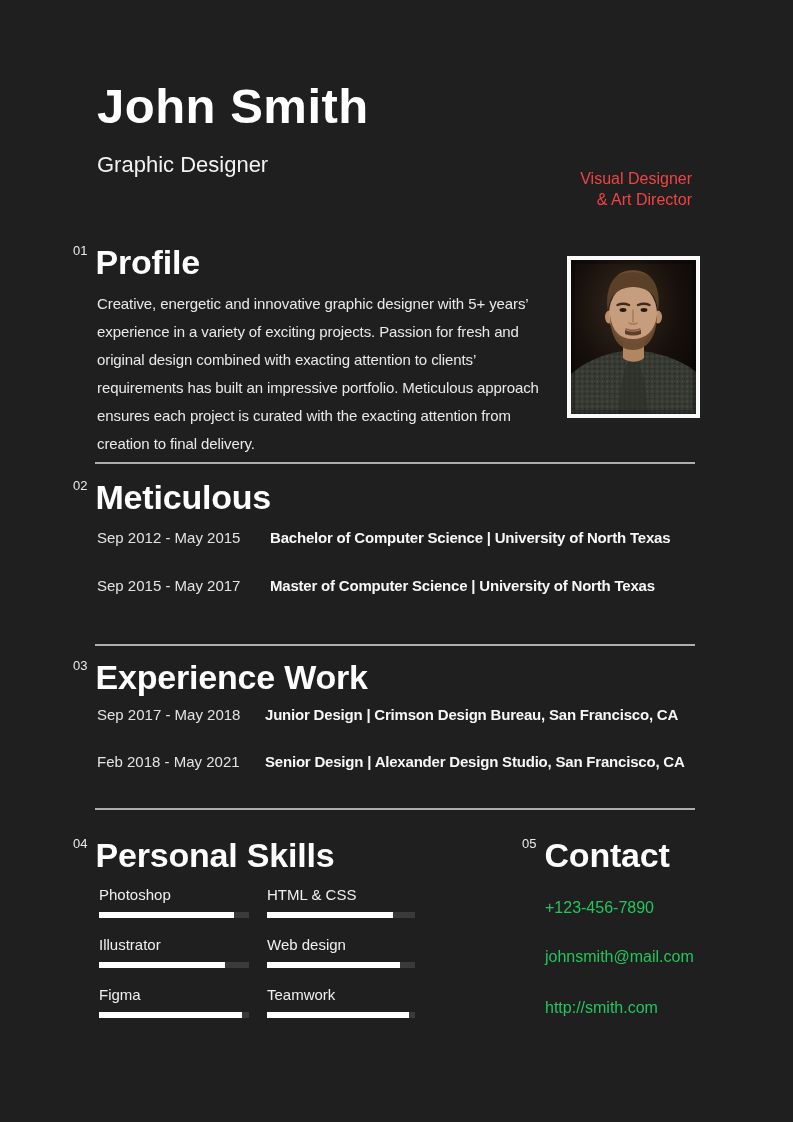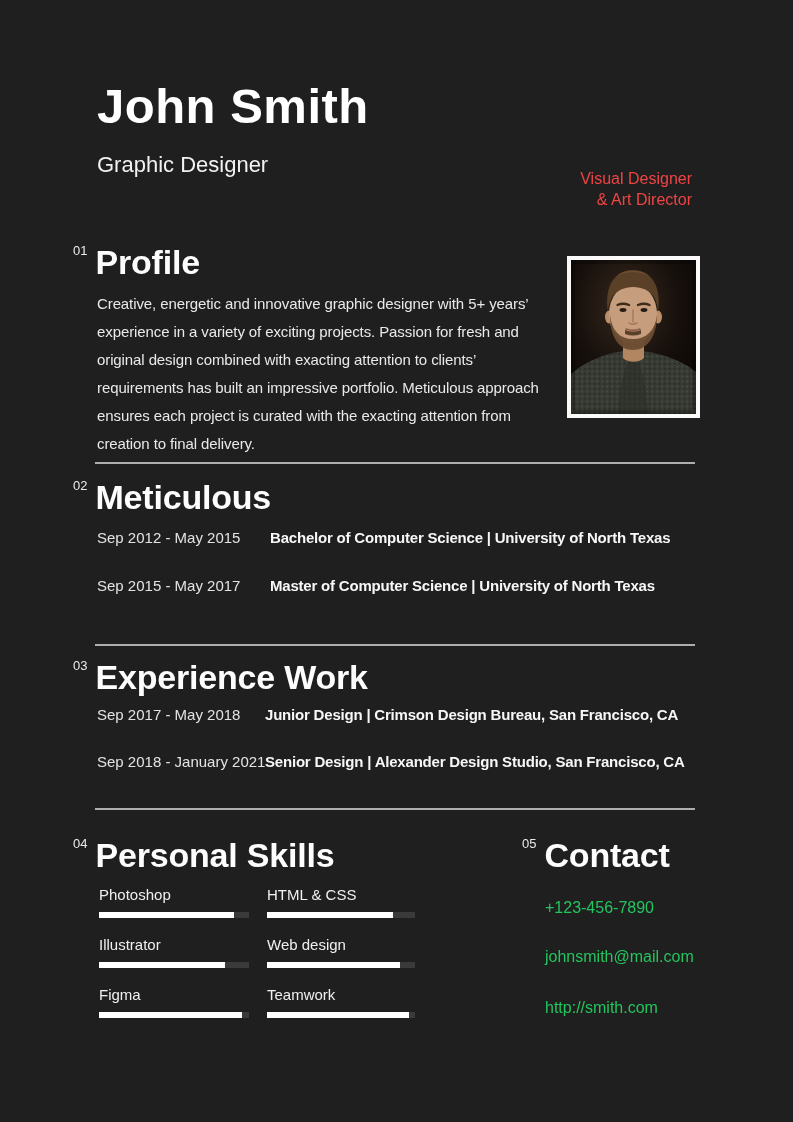--- a/index.html
+++ b/index.html
@@ -157,21 +157,21 @@
   <div class="row-date edu-2">Sep 2015 - May 2017</div>
   <div class="row-desc edu-desc edu-2">Master of Computer Science | University of North Texas</div>
 
   <hr class="divider divider-2">
 
   <div class="sec-heading" style="left:73px; top:658px;">
     <span class="sec-num">03</span><span class="sec-title">Experience Work</span>
   </div>
   <div class="row-date exp-1">Sep 2017 - May 2018</div>
   <div class="row-desc exp-desc exp-1">Junior Design | Crimson Design Bureau, San Francisco, CA</div>
-  <div class="row-date exp-2">Sep 2018 - January 2021</div>
+  <div class="row-date exp-2">Feb 2018 - May 2021</div>
   <div class="row-desc exp-desc exp-2">Senior Design | Alexander Design Studio, San Francisco, CA</div>
 
   <hr class="divider divider-3">
 
   <div class="sec-heading" style="left:73px; top:836px;">
     <span class="sec-num">04</span><span class="sec-title">Personal Skills</span>
   </div>
   <div class="skills-grid">
     <div class="skill">
       <div class="skill-label">Photoshop</div>

